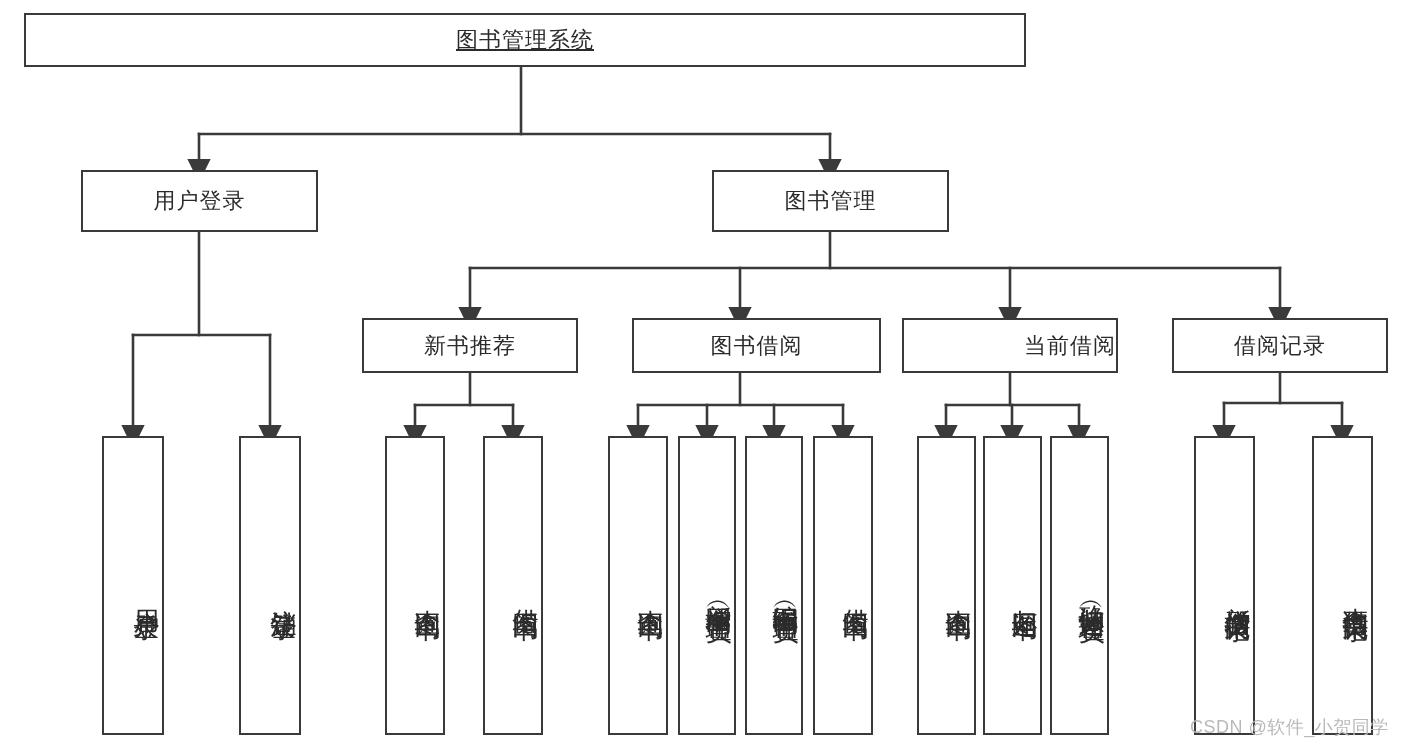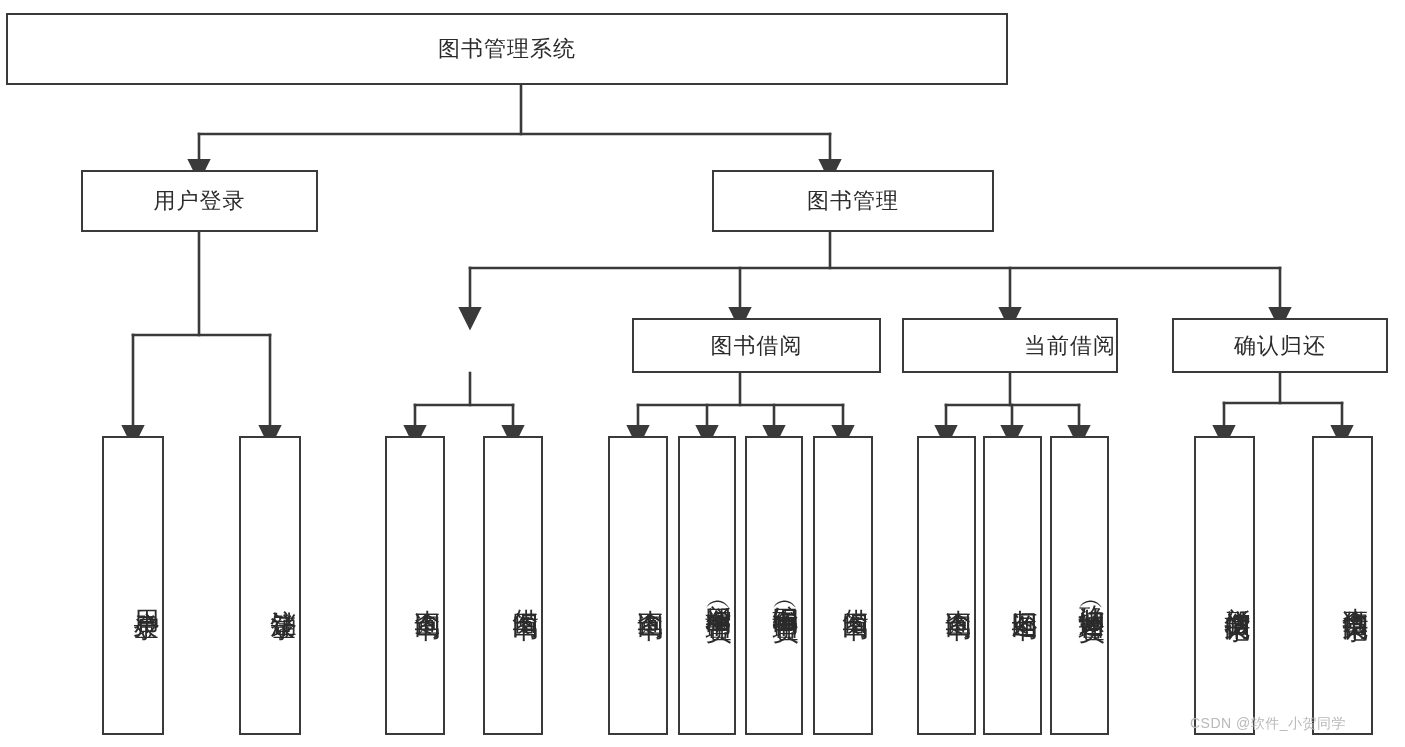--- a/index.html
+++ b/index.html
@@ -57,21 +57,21 @@
     text-orientation: upright;
     display: block;
   }
   .node-label {
     display: block;
     white-space: pre-line;
   }
   .watermark {
     position: absolute;
     color: #b9b9b9;
-    font-size: 14px;
+    font-size: 18px;
     letter-spacing: 0.5px;
     white-space: nowrap;
     user-select: none;
   }
 </style>
 </head>
 <body>
 
 <div id="diagram-root">
 
@@ -118,43 +118,46 @@
       <path d="M1012,405 L1012,429" marker-end="url(#arrowhead)"></path>
       <path d="M1079,405 L1079,429" marker-end="url(#arrowhead)"></path>
 
       <path d="M1280,373 L1280,403"></path>
       <path d="M1224,403 L1342,403"></path>
       <path d="M1224,403 L1224,429" marker-end="url(#arrowhead)"></path>
       <path d="M1342,403 L1342,429" marker-end="url(#arrowhead)"></path>
     </g>
   </svg>
 
-  <div class="node horiz" style="left:6px; top:13px; width:1002px; height:72px;">
+  <div class="node horiz" style="left:24px; top:13px; width:1002px; height:54px;text-decoration:underline;">
     <span class="node-label">图书管理系统</span>
   </div>
 
   <div class="node horiz" style="left:81px; top:170px; width:237px; height:62px;">
     <span class="node-label">用户登录</span>
   </div>
 
-  <div class="node horiz" style="left:712px; top:170px; width:282px; height:62px;">
+  <div class="node horiz" style="left:712px; top:170px; width:237px; height:62px;">
     <span class="node-label">图书管理</span>
   </div>
 
+  <div class="node horiz" style="left:362px; top:318px; width:216px; height:55px;">
+    <span class="node-label">新书推荐</span>
+  </div>
 
   <div class="node horiz" style="left:632px; top:318px; width:249px; height:55px;">
     <span class="node-label">图书借阅</span>
   </div>
 
   <div class="node horiz" style="left:902px; top:318px; width:216px; height:55px;justify-content:flex-end;">
     <span class="node-label">当前借阅</span>
   </div>
 
   <div class="node horiz" style="left:1172px; top:318px; width:216px; height:55px;">
-    <span class="node-label">确认归还</span>
+    <span class="node-label">借阅记录</span>
   </div>
 
   <div class="node vert" style="left:102px; top:436px; width:62px; height:299px;">
     <span class="node-label">用户登录</span>
   </div>
 
   <div class="node vert" style="left:239px; top:436px; width:62px; height:299px;">
     <span class="node-label">注销登录</span>
   </div>
 

